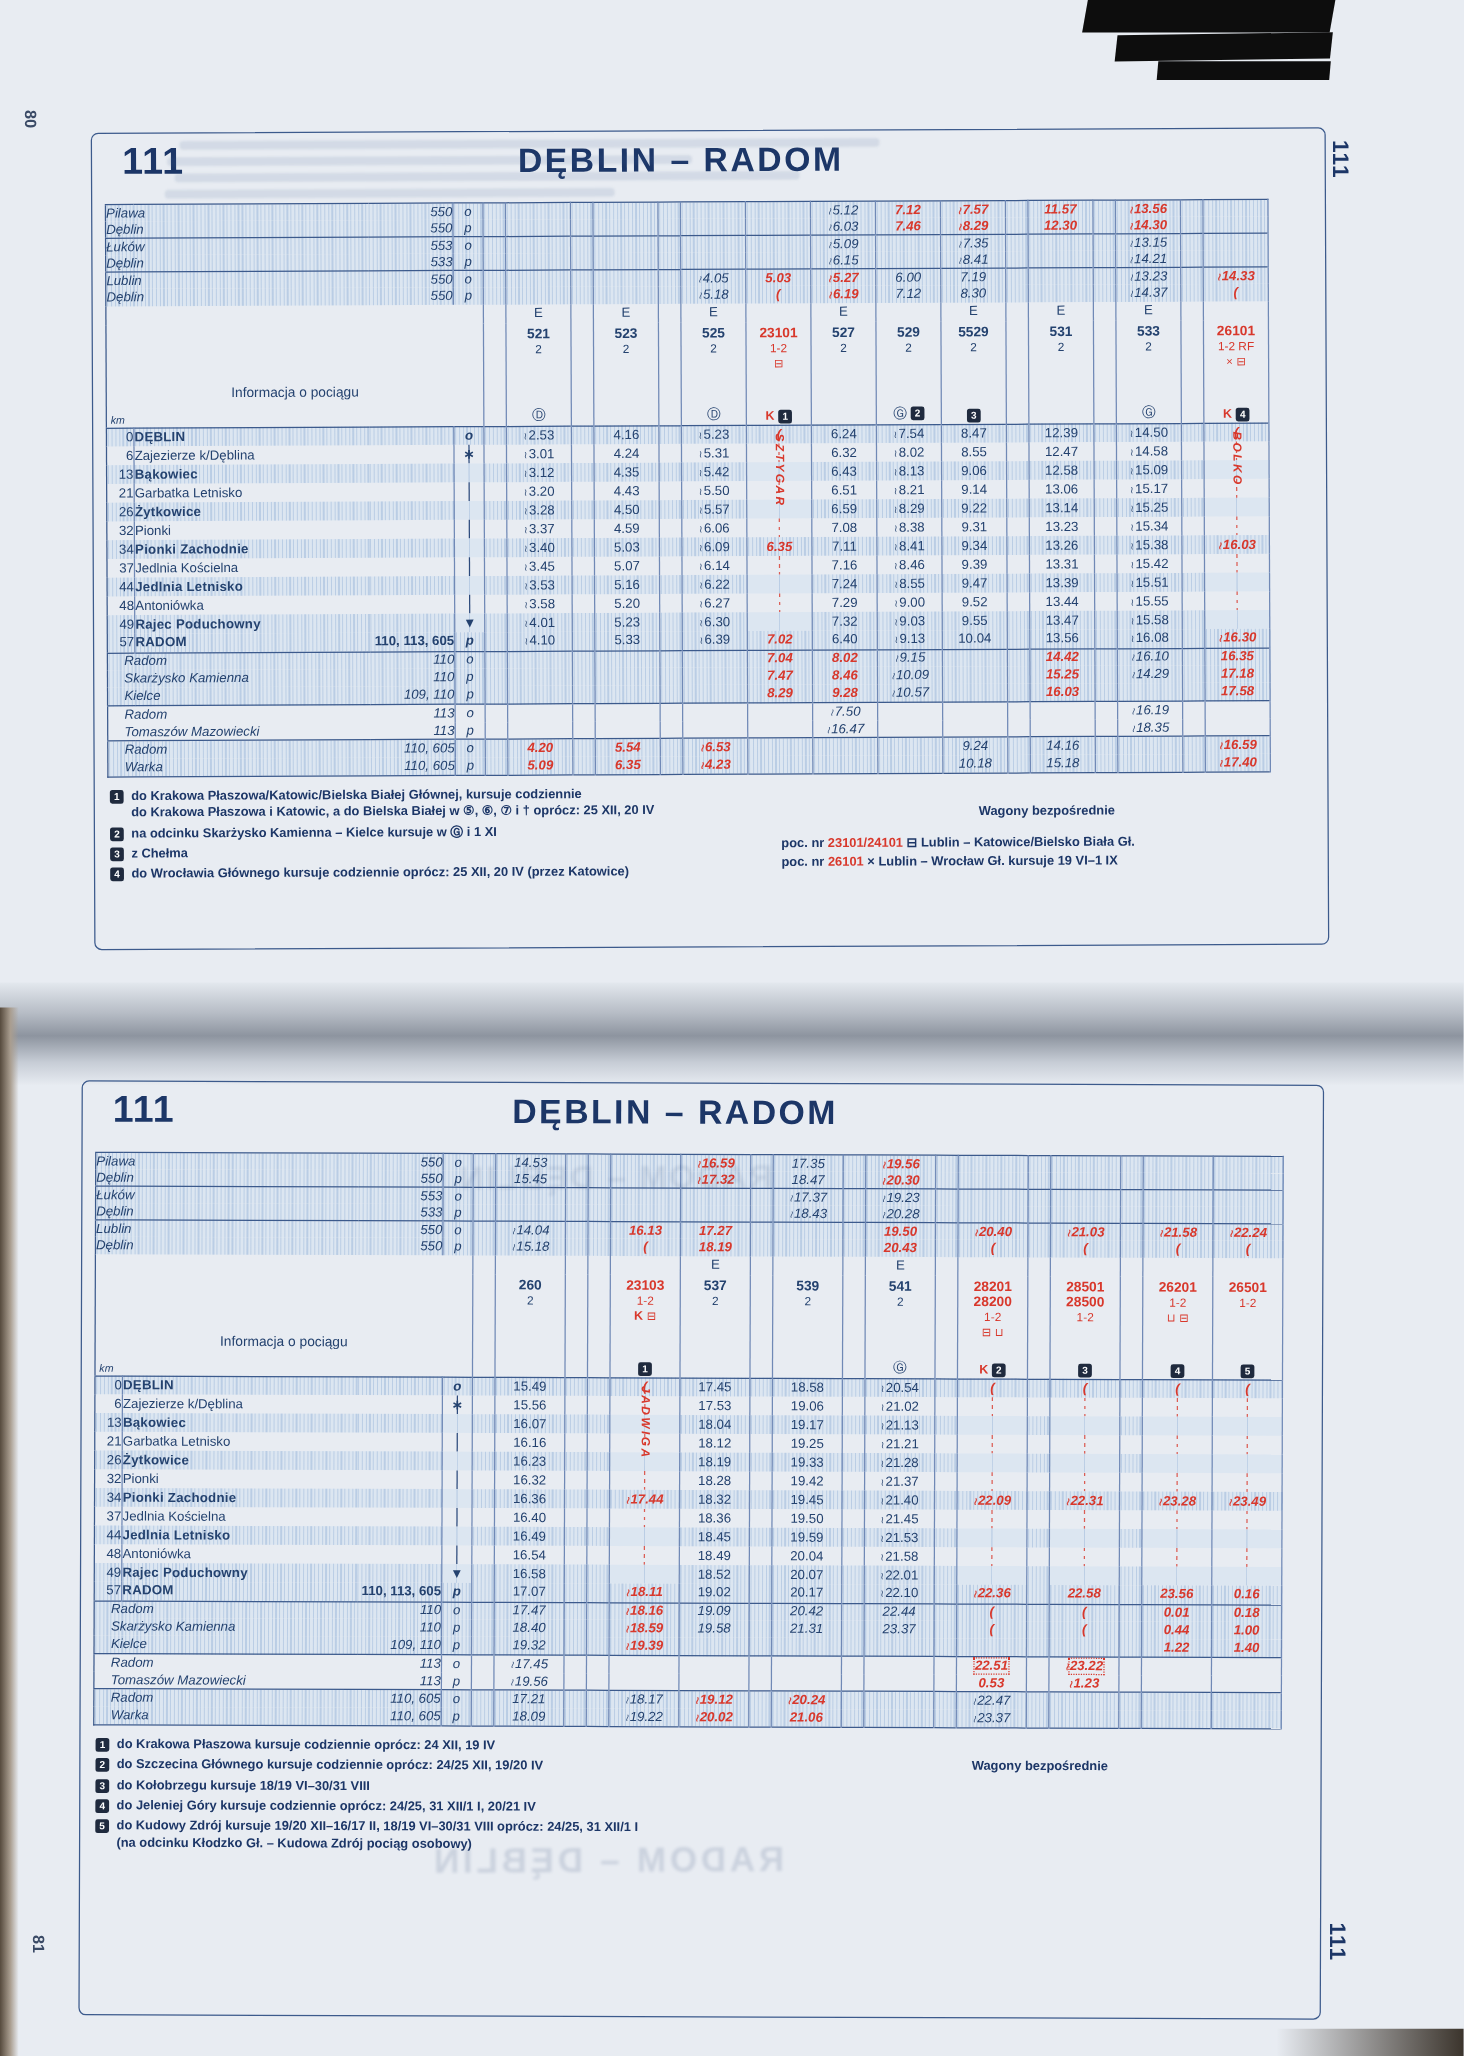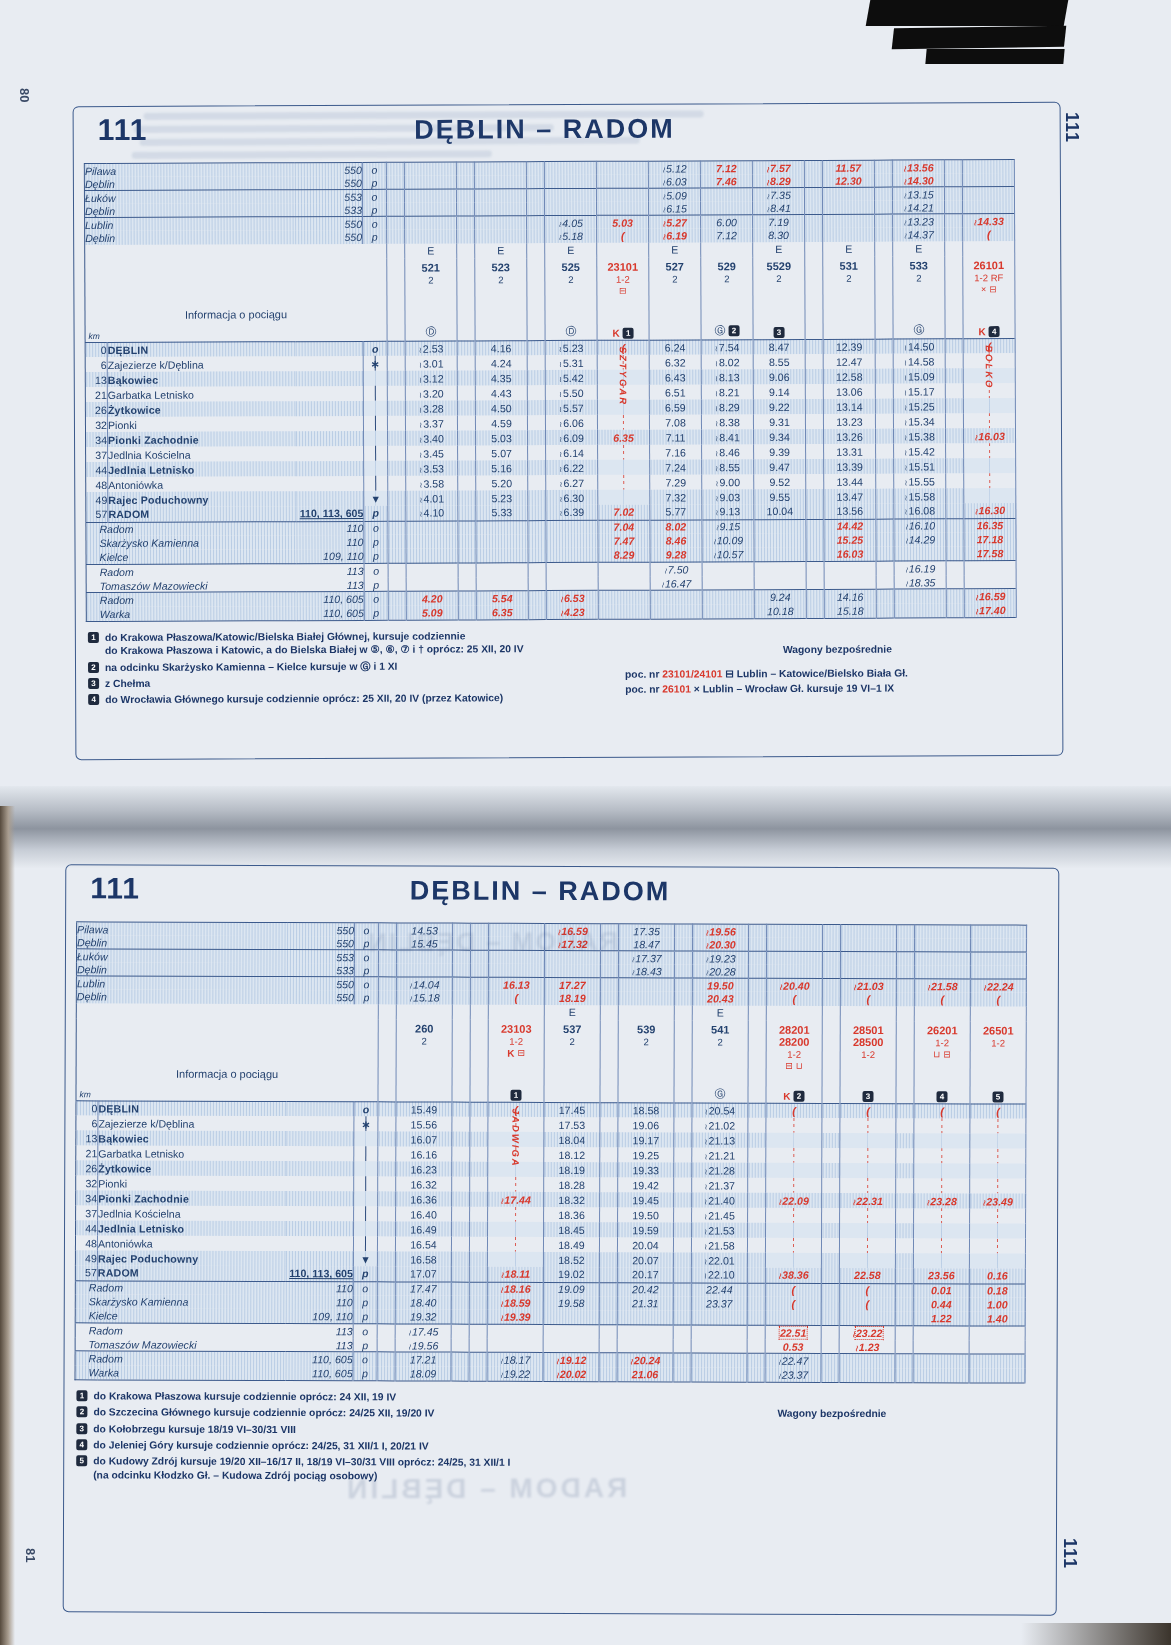--- a/index.html
+++ b/index.html
@@ -51,21 +51,21 @@
   .stline td{border-top:1.4px solid var(--grid-strong);}
   .feeder td{height:13.5px;font-style:italic;}
   .conn td{height:14.2px;font-style:italic;}
   .fname{padding-left:10px;font-size:10.6px;}
   .conn .fname{padding-left:13px;}
   .froute{text-align:right;padding-right:4px;font-size:10.6px;}
   .fop{text-align:center;font-size:10px;}
   .km{text-align:right;padding-right:2px;font-size:9.3px;}
   .sname{padding-left:8px;font-size:10.8px;}
   .sb{font-weight:700;letter-spacing:.2px;color:var(--ink-strong);}
-  .sroute{font-weight:700;text-align:right;padding-right:4px;font-size:10.2px;text-decoration:underline;}
+  .sroute{font-weight:700;text-align:right;padding-right:4px;font-size:10.2px;}
   .sop{text-align:center;font-style:italic;font-weight:700;font-size:10px;}
   .opline{background-image:linear-gradient(#2c4a7c,#2c4a7c);background-size:1px 100%;
       background-position:50% 0;background-repeat:no-repeat;}
   .stopmark{font-style:normal;font-size:9px;}
   .arrowmark{font-style:normal;font-size:7px;}
   .tcell{text-align:center;}
   .ecell{height:12px;font-size:10px;text-align:center;}
   .infocell{height:82px;vertical-align:top;}
   .infobox{display:flex;flex-direction:column;align-items:center;height:82px;padding:3px 0 1px;}
   .tnum{font-weight:700;font-size:11px;line-height:1.12;text-align:center;}
@@ -681,21 +681,21 @@
               <td class="sname sb">RADOM</td>
               <td class="sroute">110, 113, 605</td>
               <td class="sop opcell">p</td>
               <td class="tcell spc"></td>
               <td class="tcell"><span class="val"><span class="sq">≀</span><span>4.10</span></span></td>
               <td class="tcell spc"></td>
               <td class="tcell"><span class="val"><span>5.33</span></span></td>
               <td class="tcell spc"></td>
               <td class="tcell"><span class="val"><span class="sq">≀</span><span>6.39</span></span></td>
               <td class="tcell"><span class="val red"><span>7.02</span></span></td>
-              <td class="tcell"><span class="val"><span>5.77</span></span></td>
+              <td class="tcell"><span class="val"><span>6.40</span></span></td>
               <td class="tcell"><span class="val"><span class="sq">≀</span><span>9.13</span></span></td>
               <td class="tcell"><span class="val"><span>10.04</span></span></td>
               <td class="tcell spc"></td>
               <td class="tcell"><span class="val"><span>13.56</span></span></td>
               <td class="tcell spc"></td>
               <td class="tcell"><span class="val"><span class="sq">≀</span><span>16.08</span></span></td>
               <td class="tcell spc"></td>
               <td class="tcell"><span class="val red"><span class="sq">≀</span><span>16.30</span></span></td>
             </tr>
             <tr class="conn hatch gsep">
@@ -1462,21 +1462,21 @@
               <td class="tcell"><span class="val"><span>17.07</span></span></td>
               <td class="tcell spc"></td>
               <td class="tcell spc"></td>
               <td class="tcell"><span class="val red"><span class="sq">≀</span><span>18.11</span></span></td>
               <td class="tcell"><span class="val"><span>19.02</span></span></td>
               <td class="tcell spc"></td>
               <td class="tcell"><span class="val"><span>20.17</span></span></td>
               <td class="tcell spc"></td>
               <td class="tcell"><span class="val"><span class="sq">≀</span><span>22.10</span></span></td>
               <td class="tcell spc"></td>
-              <td class="tcell"><span class="val red"><span class="sq">≀</span><span>38.36</span></span></td>
+              <td class="tcell"><span class="val red"><span class="sq">≀</span><span>22.36</span></span></td>
               <td class="tcell spc"></td>
               <td class="tcell"><span class="val red"><span>22.58</span></span></td>
               <td class="tcell spc"></td>
               <td class="tcell"><span class="val red"><span>23.56</span></span></td>
               <td class="tcell"><span class="val red"><span>0.16</span></span></td>
             </tr>
             <tr class="conn hatch gsep">
               <td class="fname" colspan="2">Radom</td>
               <td class="froute">110</td>
               <td class="fop opcell">o</td>

